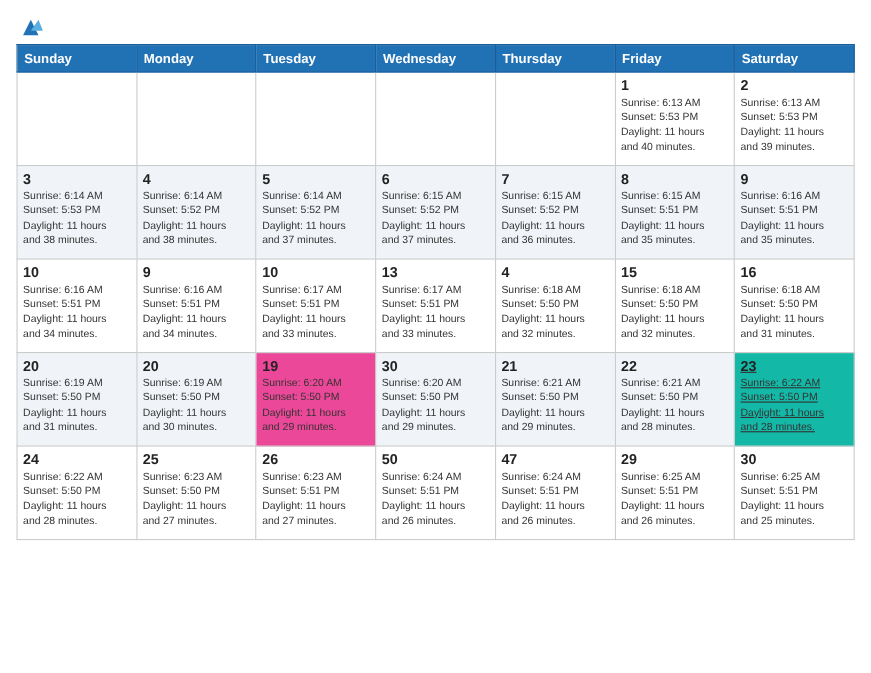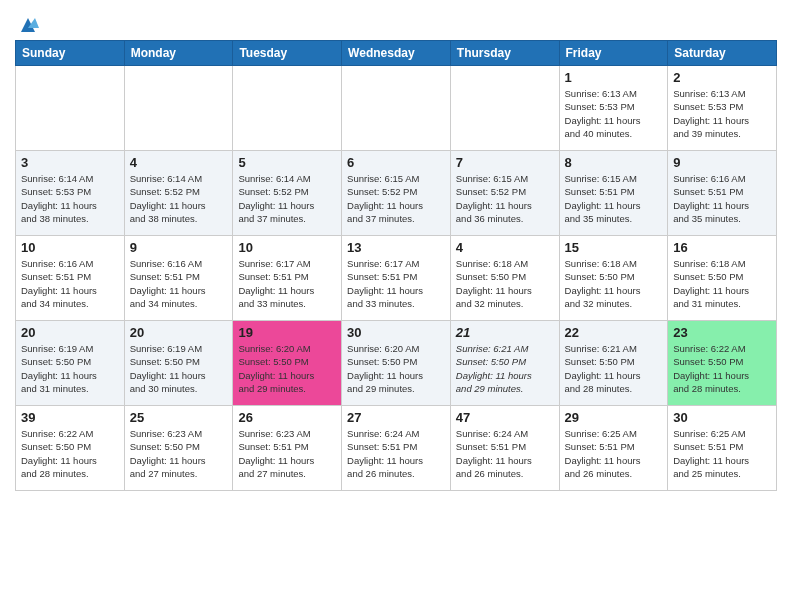--- a/index.html
+++ b/index.html
@@ -279,66 +279,66 @@
 Daylight: 11 hours
 and 29 minutes.</div>
           </td>
           <td style="background: rgb(240, 244, 248);">
             <span class="day-number">30</span>
             <div class="day-info" style="white-space: pre-line;">Sunrise: 6:20 AM
 Sunset: 5:50 PM
 Daylight: 11 hours
 and 29 minutes.</div>
           </td>
-          <td style="background: rgb(240, 244, 248); font-style: italic;">
+          <td style="background: rgb(240, 244, 248);">
             <span class="day-number">21</span>
             <div class="day-info" style="white-space: pre-line;">Sunrise: 6:21 AM
 Sunset: 5:50 PM
 Daylight: 11 hours
 and 29 minutes.</div>
           </td>
           <td style="background: rgb(240, 244, 248);">
             <span class="day-number">22</span>
             <div class="day-info" style="white-space: pre-line;">Sunrise: 6:21 AM
 Sunset: 5:50 PM
 Daylight: 11 hours
 and 28 minutes.</div>
           </td>
-          <td style="background: #86efac;">
+          <td style="background: #14b8a6; text-decoration: underline;">
             <span class="day-number">23</span>
             <div class="day-info" style="white-space: pre-line;">Sunrise: 6:22 AM
 Sunset: 5:50 PM
 Daylight: 11 hours
 and 28 minutes.</div>
           </td>
         </tr>
         <tr>
           <td>
-            <span class="day-number">39</span>
+            <span class="day-number">24</span>
             <div class="day-info" style="white-space: pre-line;">Sunrise: 6:22 AM
 Sunset: 5:50 PM
 Daylight: 11 hours
 and 28 minutes.</div>
           </td>
           <td>
             <span class="day-number">25</span>
             <div class="day-info" style="white-space: pre-line;">Sunrise: 6:23 AM
 Sunset: 5:50 PM
 Daylight: 11 hours
 and 27 minutes.</div>
           </td>
           <td>
             <span class="day-number">26</span>
             <div class="day-info" style="white-space: pre-line;">Sunrise: 6:23 AM
 Sunset: 5:51 PM
 Daylight: 11 hours
 and 27 minutes.</div>
           </td>
           <td>
-            <span class="day-number">27</span>
+            <span class="day-number">50</span>
             <div class="day-info" style="white-space: pre-line;">Sunrise: 6:24 AM
 Sunset: 5:51 PM
 Daylight: 11 hours
 and 26 minutes.</div>
           </td>
           <td>
             <span class="day-number">47</span>
             <div class="day-info" style="white-space: pre-line;">Sunrise: 6:24 AM
 Sunset: 5:51 PM
 Daylight: 11 hours

